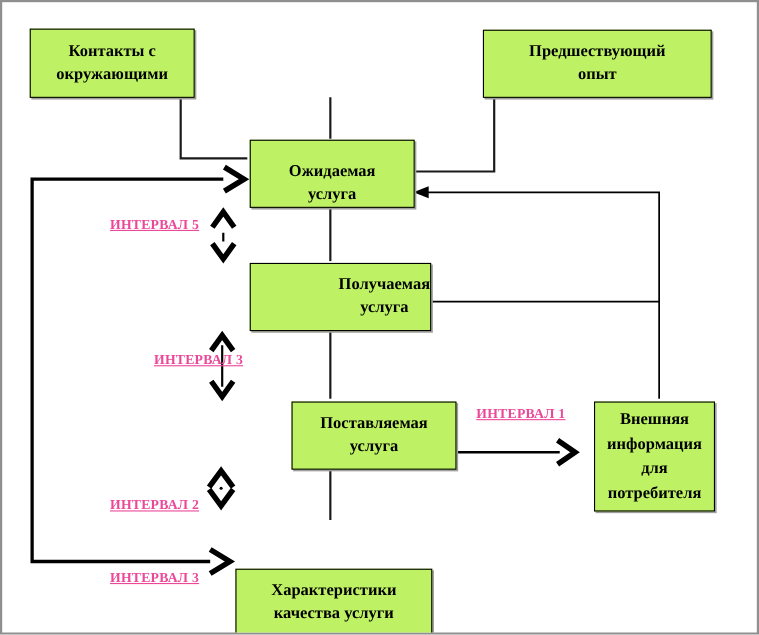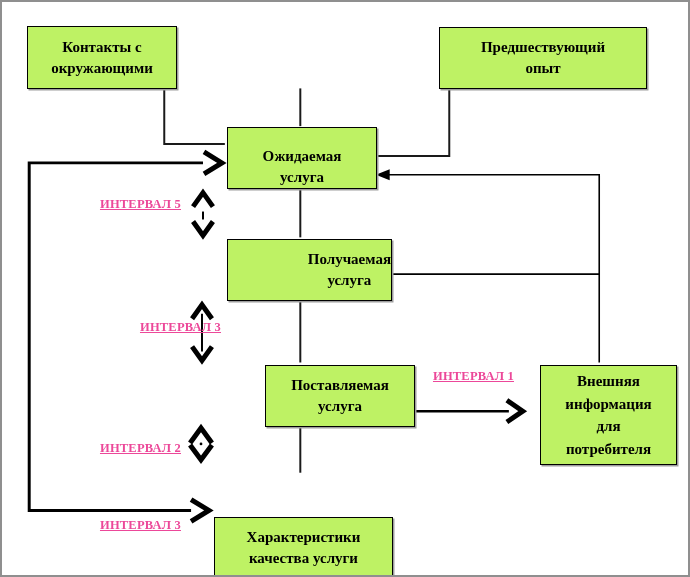--- a/index.html
+++ b/index.html
@@ -27,35 +27,35 @@
     white-space:pre-line;
     color:#000000;
   }
   .b-contacts{left:25px;top:24px;width:150px;height:63px;}
   .b-personal{left:225px;top:24px;width:151px;height:63px;}
   .b-previous{left:437px;top:25px;width:208px;height:62px;}
   .b-expected{left:225px;top:125px;width:150px;height:62px;align-items:flex-end;}
   .b-received{left:225px;top:237px;width:165px;height:62px;justify-content:flex-end;}
   .b-delivered{left:225px;top:363px;width:150px;height:62px;margin-left:38px;}
   .b-characteristics{left:212px;top:474px;width:179px;height:62px;margin-top:41px;}
-  .b-external{left:538px;top:363px;width:137px;height:100px;line-height:1.5;}
+  .b-external{left:538px;top:363px;width:110px;height:100px;line-height:1.5;}
   .gap-label{
     position:absolute;
     font-weight:bold;
     font-size:12.5px;
     letter-spacing:0.2px;
     color:#ec4899;
     width:95px;
     text-align:right;
     white-space:nowrap;
     text-decoration:underline;
   }
   .l-gap5{left:84px;top:195px;}
   .l-gap3{left:84px;top:318px;margin-left:40px;}
-  .l-gap2{left:84px;top:439px;}
+  .l-gap2{left:84px;top:450px;}
   .l-gap1{left:84px;top:516px;}
   .l-gap4{left:412px;top:367px;width:100px;}
 </style>
 </head>
 <body>
 
 <div class="frame">
 
   <svg class="wires" viewBox="0 0 690 577" xmlns="http://www.w3.org/2000/svg">
 

